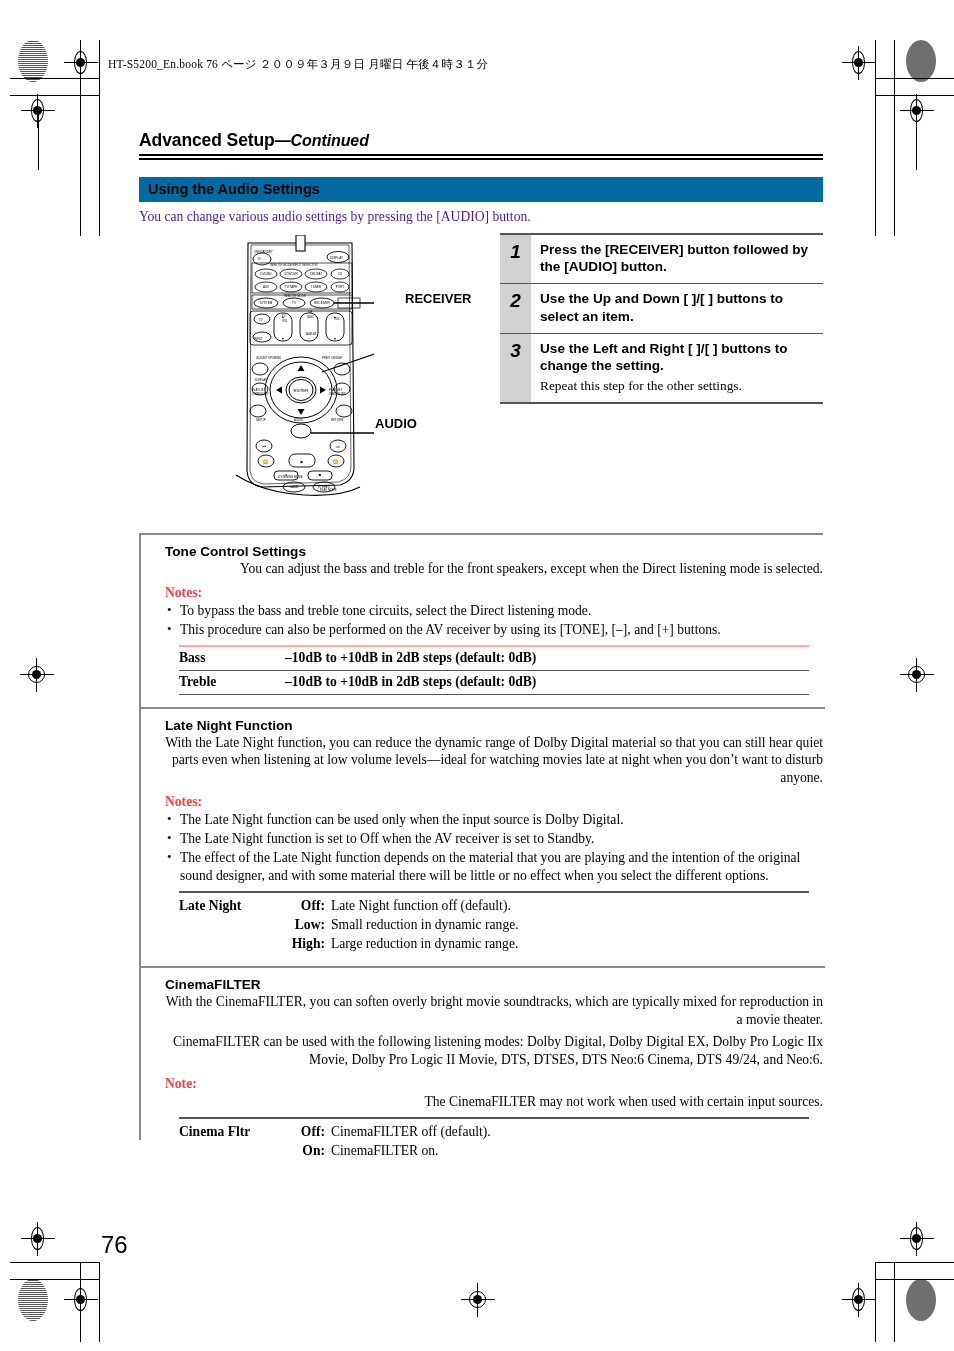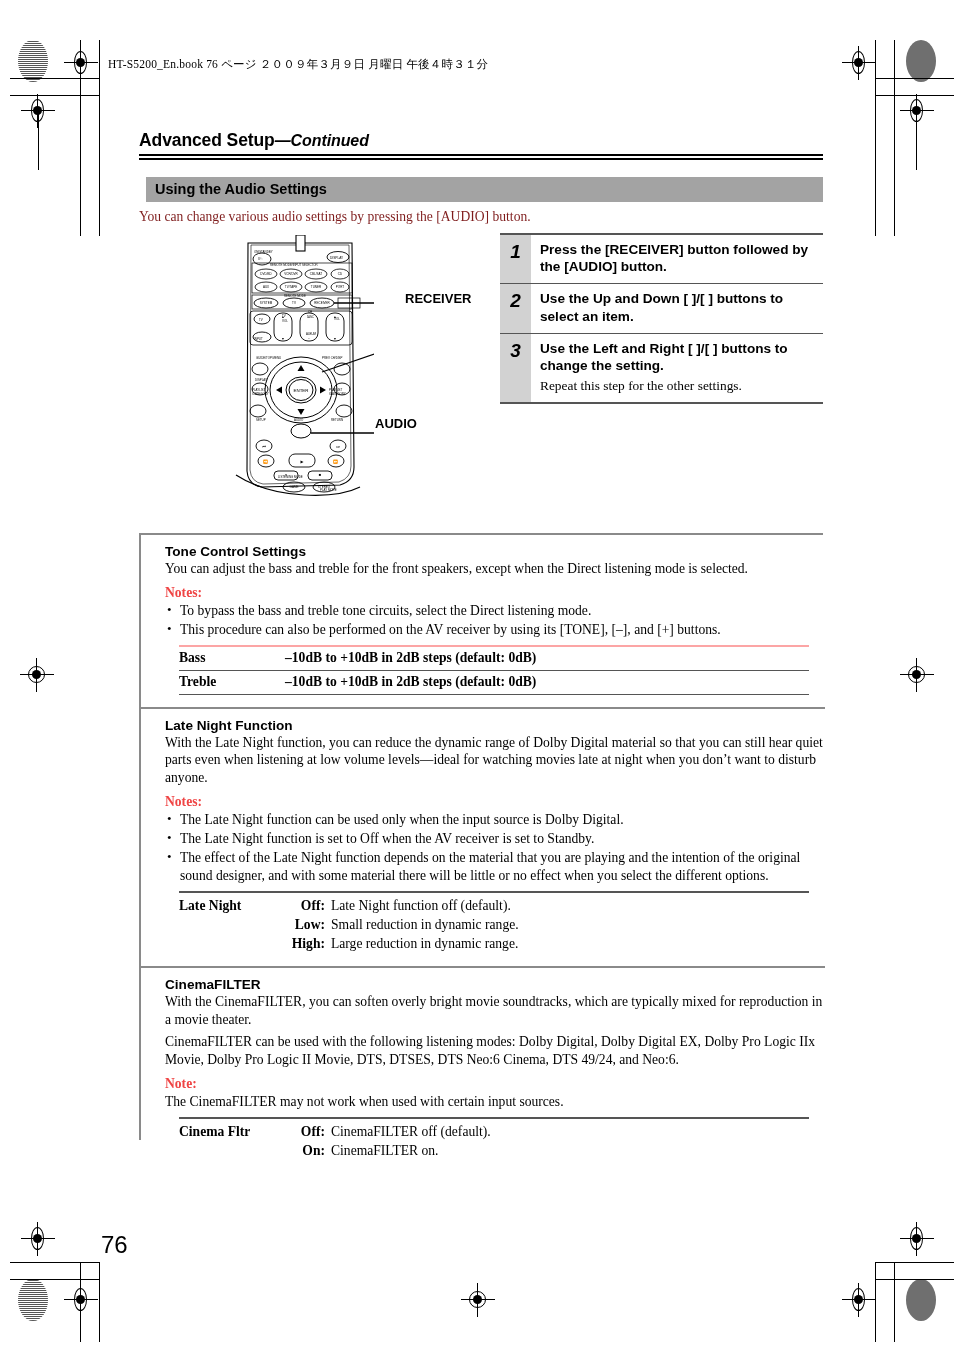--- a/index.html
+++ b/index.html
@@ -115,33 +115,32 @@
     background: #000;
   }
   .title-rules .r2 {
     height: 1.5px;
     background: #000;
     margin-top: 2px;
   }
 
   .section-banner {
     margin-top: 17px;
-    background: #a3a3a3;
+    background: #0369a1;
     padding: 4px 9px 5px 9px;
     font-family: "Liberation Sans", sans-serif;
     font-weight: bold;
     font-size: 14.5px;
     color: #000;
-    margin-left: 7px;
   }
 
   .intro-line {
     margin-top: 7px;
     font-size: 13.6px;
-    color: #7f1d1d;
+    color: #4c1d95;
   }
 
   
   .top-block {
     position: relative;
     margin-top: 8px;
     height: 285px;
   }
 
   
@@ -228,20 +227,21 @@
     font-weight: bold;
     font-size: 13.6px;
     color: #000;
     margin-top: 9px;
   }
   .para {
     font-size: 13.6px;
     line-height: 1.31;
     color: #000;
     margin-top: 1px;
+    text-align: right;
   }
   .notes-label {
     font-size: 13.6px;
     font-weight: bold;
     color: #ef4444;
     margin-top: 7px;
   }
   ul.notes {
     margin: 1px 0 0 0;
     padding: 0;

